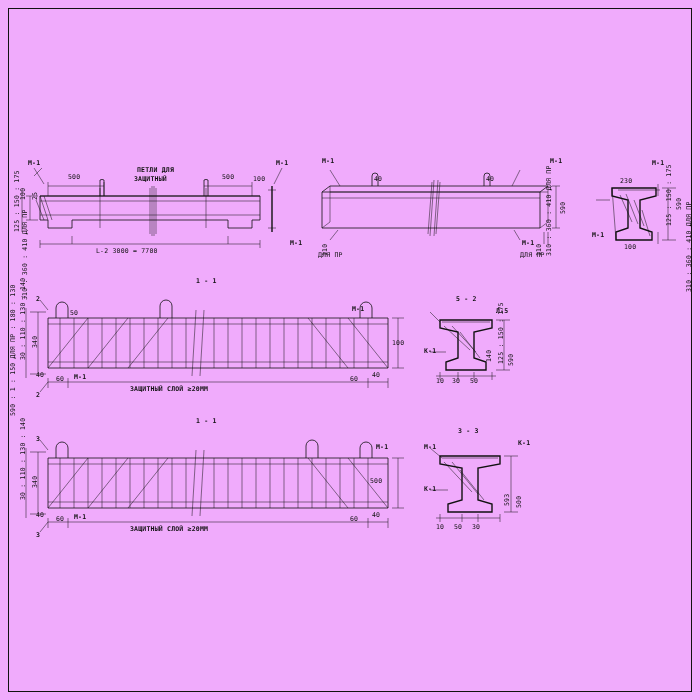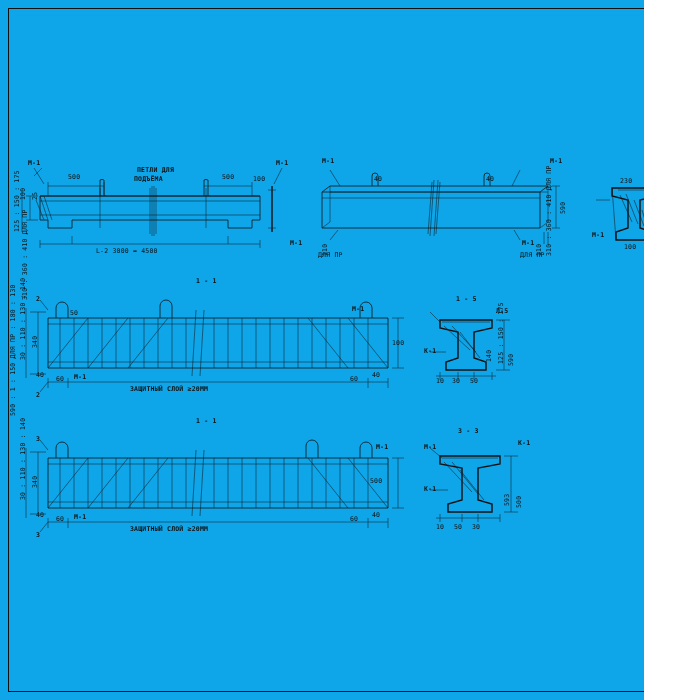--- a/index.html
+++ b/index.html
@@ -1,17 +1,17 @@
 <!DOCTYPE html>
 <html><head>
 <meta charset="utf-8">
 <style>
   html,body{margin:0;padding:0;background:#ffffff;}
   body{width:700px;height:700px;font-family:"DejaVu Sans",sans-serif;color:#111;}
-  #sheet{position:relative;width:644px;height:700px;overflow:hidden;background:#0ea5e9;}
+  #sheet{position:relative;width:700px;height:700px;overflow:hidden;background:#f0abfc;}
   .frame{position:absolute;left:8px;top:8px;width:684px;height:684px;border:1.5px solid #111;box-sizing:border-box;}
   .lbl{position:absolute;font-family:"DejaVu Sans Mono",monospace;font-size:6.5px;line-height:1;white-space:nowrap;letter-spacing:0.2px;}
   .lbl.b{font-weight:bold;}
   .rot90{transform:rotate(-90deg);transform-origin:left top;}
   svg{position:absolute;left:0;top:0;}
   .ln{stroke:#111;stroke-width:0.8;fill:none;}
   .ln2{stroke:#111;stroke-width:1.4;fill:none;}
   .thin{stroke:#111;stroke-width:0.5;fill:none;}
 </style>
 </head>
@@ -141,24 +141,24 @@
     <path class="thin" d="M504 456 L518 456 M504 512 L518 512 M511 456 L511 512"></path>
     <path class="thin" d="M436 518 L500 518"></path>
     <path class="thin" d="M440 514 L440 522 M462 514 L462 522 M478 514 L478 522 M500 514 L500 522"></path>
     <path class="thin" d="M430 448 L442 458"></path>
     <path class="thin" d="M430 490 L448 490"></path>
   </svg>
 
   <div class="lbl b" style="left:28px;top:160px">М-1</div>
   <div class="lbl b" style="left:276px;top:160px">М-1</div>
   <div class="lbl b" style="left:137px;top:167px">ПЕТЛИ ДЛЯ</div>
-  <div class="lbl b" style="left:134px;top:176px">ПОДЪЁМА</div>
+  <div class="lbl b" style="left:134px;top:176px">ЗАЩИТНЫЙ</div>
   <div class="lbl" style="left:68px;top:174px">500</div>
   <div class="lbl" style="left:222px;top:174px">500</div>
-  <div class="lbl" style="left:96px;top:248px">L-2 3000 = 4500</div>
+  <div class="lbl" style="left:96px;top:248px">L-2 3000 = 7700</div>
   <div class="lbl rot90" style="left:20px;top:200px">100</div>
   <div class="lbl rot90" style="left:32px;top:200px">25</div>
   <div class="lbl rot90" style="left:14px;top:232px">125 : 150 : 175</div>
   <div class="lbl rot90" style="left:22px;top:300px">310 : 360 : 410 ДЛЯ ПР</div>
   <div class="lbl" style="left:253px;top:176px">100</div>
 
   <div class="lbl b" style="left:322px;top:158px">М-1</div>
   <div class="lbl b" style="left:550px;top:158px">М-1</div>
   <div class="lbl b" style="left:290px;top:240px">М-1</div>
   <div class="lbl b" style="left:522px;top:240px">М-1</div>
@@ -188,21 +188,21 @@
   <div class="lbl rot90" style="left:20px;top:360px">30 : 110 : 130 : 140</div>
   <div class="lbl rot90" style="left:10px;top:416px">590 : 1 : 150 ДЛЯ ПР : 180 : 130</div>
   <div class="lbl" style="left:36px;top:372px">40</div>
   <div class="lbl" style="left:56px;top:376px">60</div>
   <div class="lbl" style="left:350px;top:376px">60</div>
   <div class="lbl" style="left:372px;top:372px">40</div>
   <div class="lbl" style="left:392px;top:340px">100</div>
   <div class="lbl" style="left:70px;top:310px">50</div>
   <div class="lbl rot90" style="left:32px;top:348px">340</div>
 
-  <div class="lbl b" style="left:456px;top:296px">1 - 5</div>
+  <div class="lbl b" style="left:456px;top:296px">5 - 2</div>
   <div class="lbl b" style="left:496px;top:308px">Л-5</div>
   <div class="lbl b" style="left:424px;top:348px">К-1</div>
   <div class="lbl rot90" style="left:508px;top:366px">590</div>
   <div class="lbl rot90" style="left:498px;top:364px">125 : 150 : 175</div>
   <div class="lbl" style="left:436px;top:378px">10</div>
   <div class="lbl" style="left:452px;top:378px">30</div>
   <div class="lbl" style="left:470px;top:378px">50</div>
   <div class="lbl rot90" style="left:486px;top:362px">140</div>
 
   <div class="lbl b" style="left:196px;top:418px">1 - 1</div>

